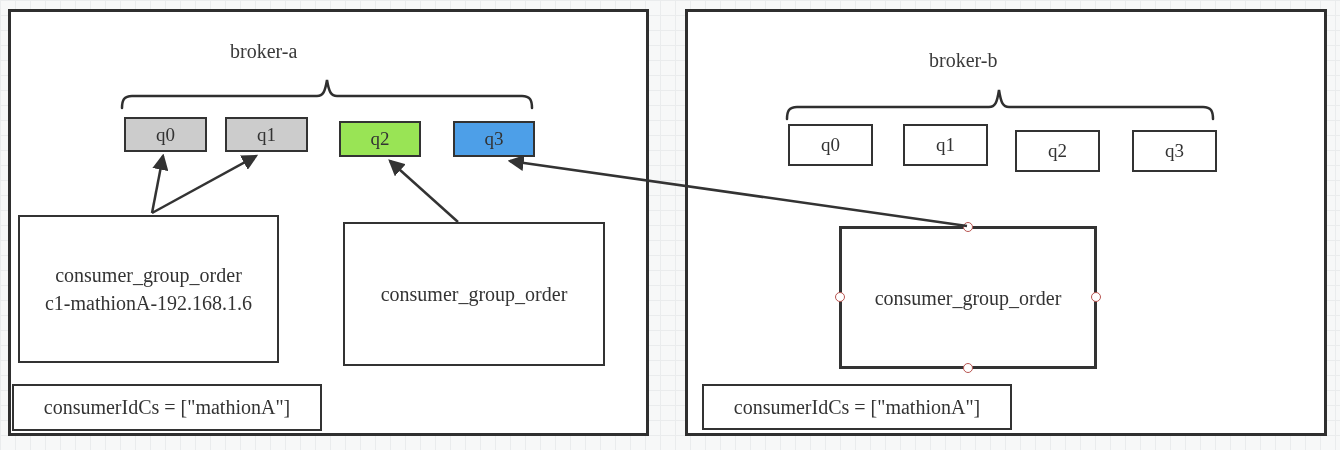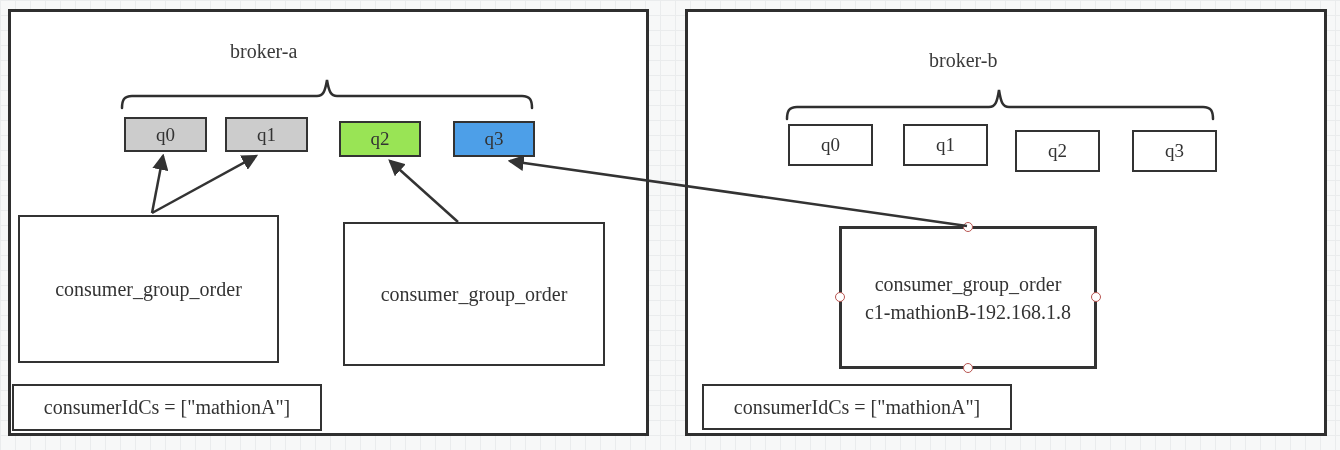--- a/index.html
+++ b/index.html
@@ -82,29 +82,29 @@
 <div class="queue" id="qa2" style="background-color: rgb(153, 228, 85);">q2</div>
 <div class="queue" id="qa3" style="background-color: rgb(77, 159, 232);">q3</div>
 
 <div class="queue" id="qb0" style="background-color: rgb(255, 255, 255);">q0</div>
 <div class="queue" id="qb1" style="background-color: rgb(255, 255, 255);">q1</div>
 <div class="queue" id="qb2" style="background-color: rgb(255, 255, 255);">q2</div>
 <div class="queue" id="qb3" style="background-color: rgb(255, 255, 255);">q3</div>
 
 <div class="consumer-box" id="consumer-a1">
   <div>consumer_group_order</div>
+  <div>c1-mathionA-192.168.1.6</div>
 </div>
 
 <div class="consumer-box" id="consumer-a2">
   <div>consumer_group_order</div>
 </div>
 
 <div class="consumer-box" id="consumer-b1">
   <div>consumer_group_order</div>
-  <div>c1-mathionB-192.168.1.8</div>
   <div class="handle h-top"></div>
   <div class="handle h-bottom"></div>
   <div class="handle h-left"></div>
   <div class="handle h-right"></div>
 </div>
 
 <div class="note-box" id="note-a">
   <span>consumerIdCs = ["mathionA"]</span>
 </div>
 <div class="note-box" id="note-b">

